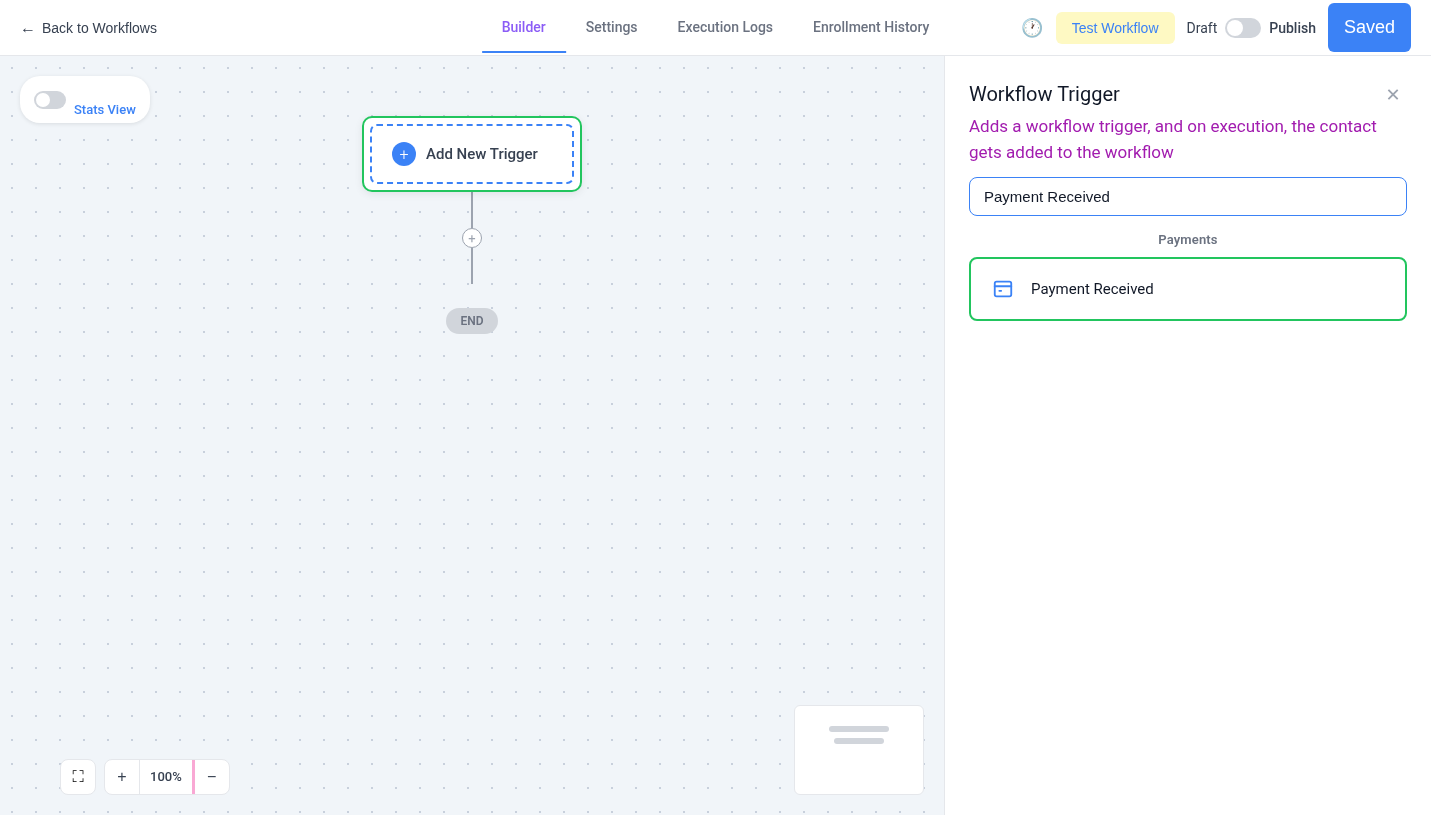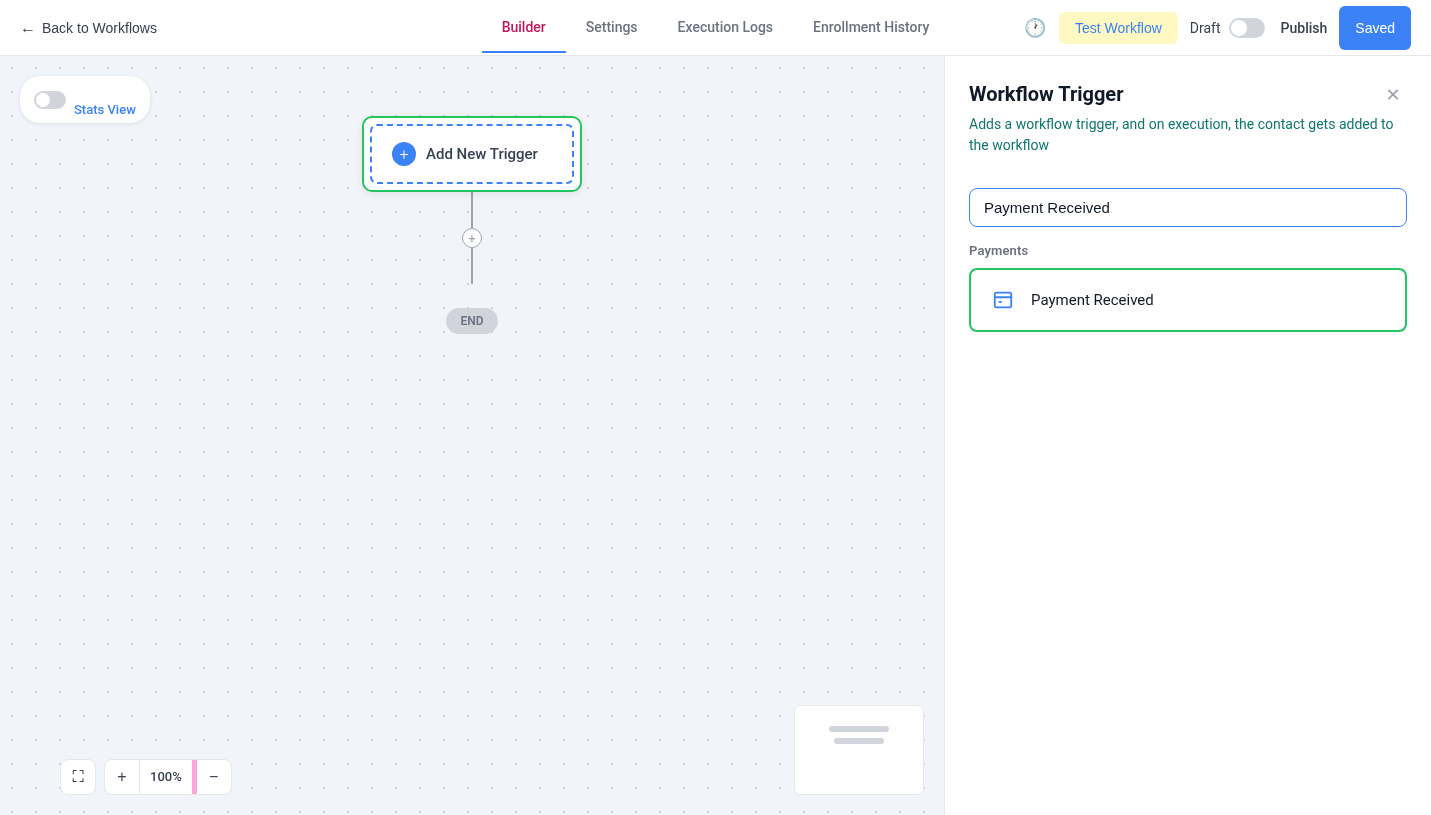--- a/index.html
+++ b/index.html
@@ -40,21 +40,21 @@
     }
     .nav-tab {
       padding: 16px 20px;
       font-size: 14px;
       color: #6b7280;
       cursor: pointer;
       border-bottom: 2px solid transparent;
       font-weight: 500;
     }
     .nav-tab.active {
-      color: #be185d;
+      color: #8b5cf6;
       border-bottom: 2px solid #3b82f6;
     }
     .header-right {
       display: flex;
       align-items: center;
       gap: 12px;
       margin-left: auto;
     }
     .test-workflow-btn {
       background: #fef9c3;
@@ -89,29 +89,28 @@
       background: #fff;
       border-radius: 50%;
       top: 2px;
       left: 2px;
       transition: left 0.2s;
     }
     .publish-label {
       font-size: 14px;
       color: #374151;
       font-weight: 500;
-      margin-left: 8px;
     }
     .saved-btn {
       background: #3b82f6;
       color: #fff;
       border: none;
       border-radius: 6px;
       padding: 14px 16px;
-      font-size: 14px;
+      font-size: 18px;
       font-weight: 500;
       cursor: pointer;
     }
     .history-icon {
       font-size: 18px;
       color: #6b7280;
       cursor: pointer;
     }
 
     
@@ -263,58 +262,58 @@
       background: none;
       font-size: 16px;
       color: #374151;
     }
     .zoom-value {
       padding: 0 10px;
       font-size: 13px;
       color: #374151;
       font-weight: 500;
       border-left: 1px solid #e5e7eb;
-      border-right: 5px solid #f9a8d4;
+      border-right: 3px solid #f9a8d4;
       line-height: 34px;
     }
 
     
     .right-panel {
       width: 487px;
       background: #fff;
       border-left: 1px solid #e5e7eb;
       display: flex;
       flex-direction: column;
       padding: 24px;
     }
     .panel-header {
       display: flex;
       align-items: center;
       justify-content: space-between;
       margin-bottom: 6px;
     }
     .panel-title {
       font-size: 20px;
-      font-weight: 700;
+      font-weight: 400;
       color: #111827;
     }
     .panel-close {
       width: 28px;
       height: 28px;
       display: flex;
       align-items: center;
       justify-content: center;
       cursor: pointer;
       color: #9ca3af;
       font-size: 18px;
     }
     .panel-description {
-      font-size: 14px;
-      color: #0f766e;
-      margin-bottom: 32px;
+      font-size: 17px;
+      color: #a21caf;
+      margin-bottom: 12px;
       line-height: 1.5;
     }
 
     
     .search-input {
       width: 100%;
       padding: 10px 14px;
       border: 1.5px solid #3b82f6;
       border-radius: 8px;
       font-size: 15px;
@@ -324,20 +323,21 @@
     }
 
     
     .section-label {
       font-size: 13px;
       color: #6b7280;
       font-weight: 600;
       text-transform: none;
       margin-bottom: 10px;
       letter-spacing: 0.01em;
+      text-align: center;
     }
 
     
     .trigger-item {
       display: flex;
       align-items: center;
       gap: 12px;
       padding: 14px 16px;
       border: 2px solid #22c55e;
       border-radius: 8px;

